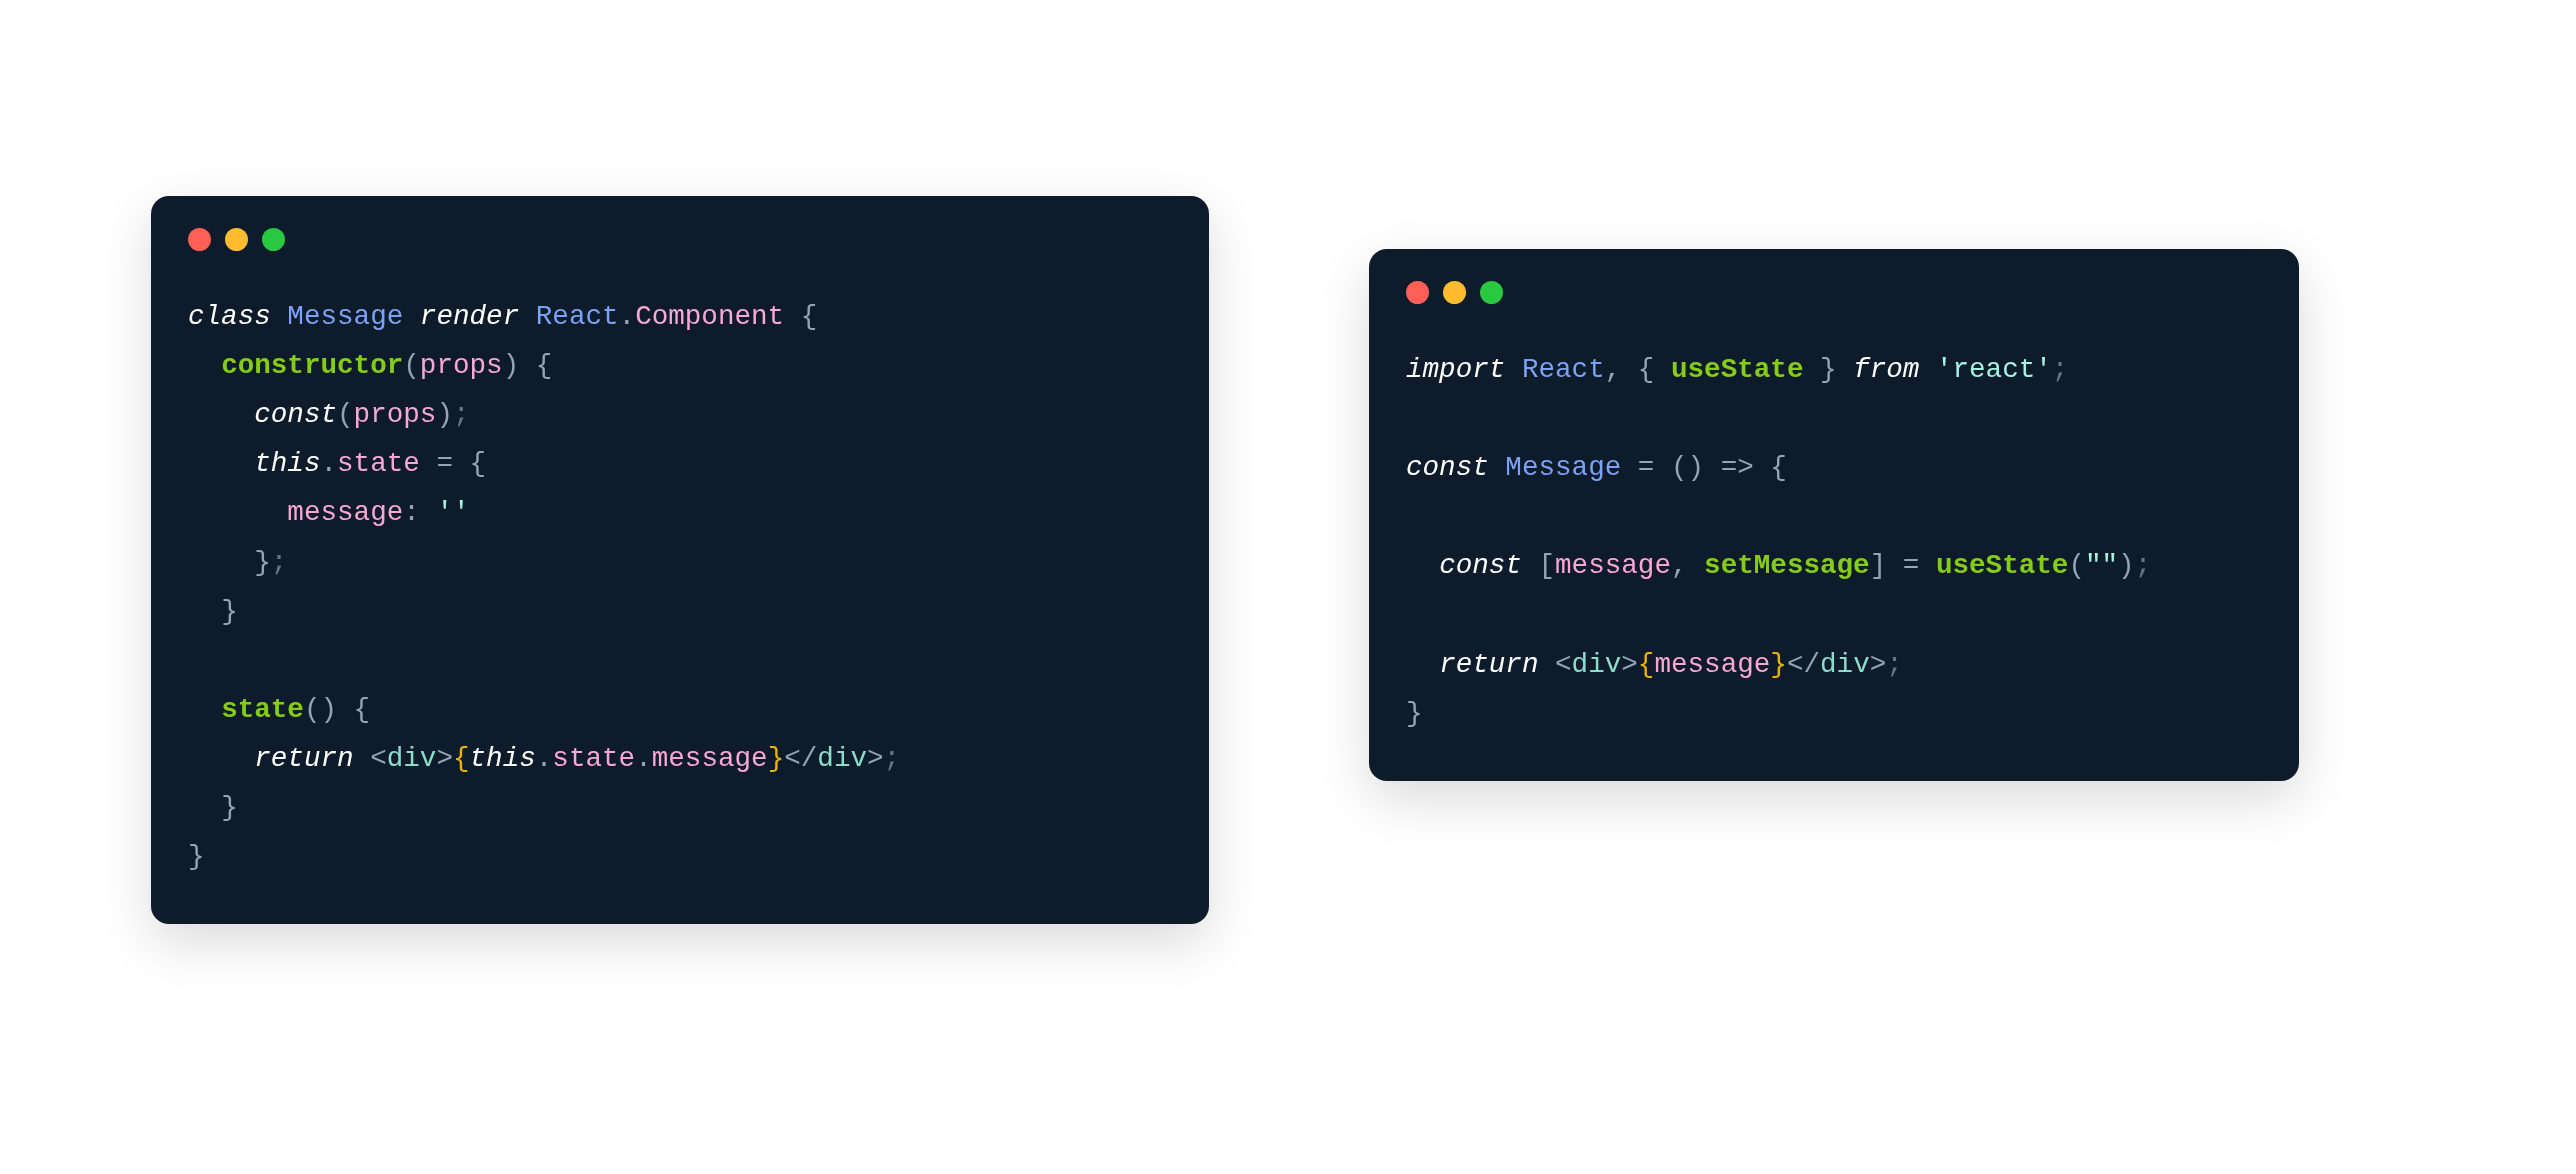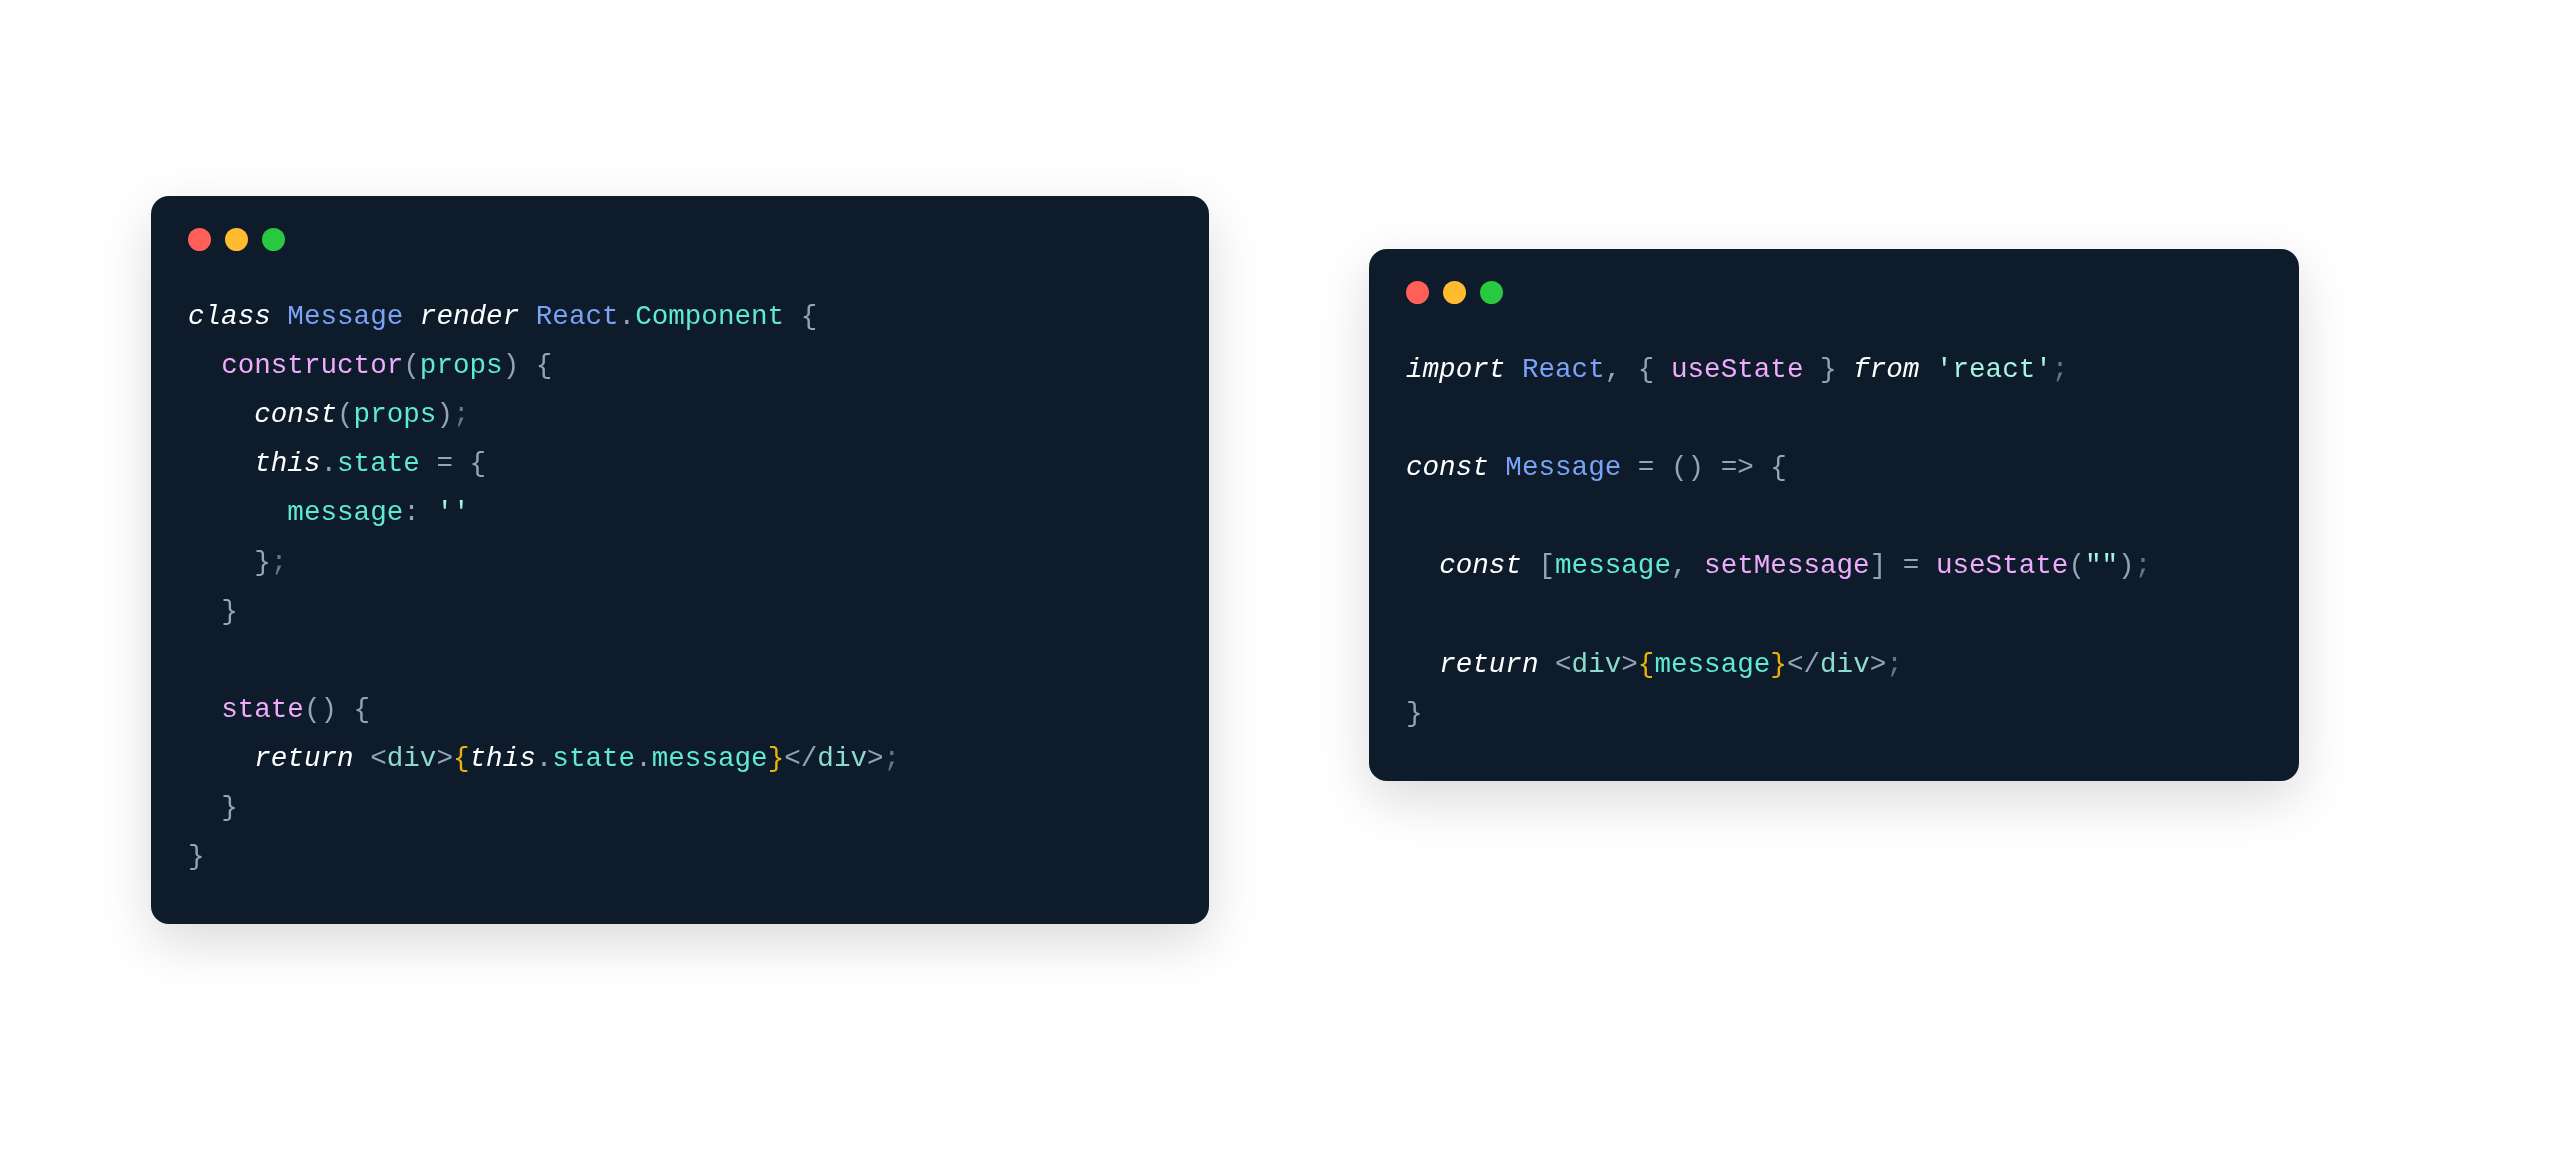--- a/index.html
+++ b/index.html
@@ -49,22 +49,22 @@
     margin: 0;
     font-family: inherit;
     font-size: 27.6px;
     line-height: 1.78;
     white-space: pre;
   }
 
   .c-plain  { color: #c9d1d9; }
   .c-key    { color: #ffffff; font-style: italic; }
   .c-type   { color: #7aa2f7; }
-  .c-func   { color: #f0abfc; }
-  .c-prop   { color: #5eead4; }
+  .c-func   { color: #84cc16; font-weight: bold; }
+  .c-prop   { color: #f9a8d4; }
   .c-punc   { color: #94a3b8; }
   .c-punc2  { color: #64748b; }
   .c-str    { color: #a5f3e0; }
   .c-tag    { color: #8cdcca; }
   .c-brace  { color: #eab308; }
 </style>
 </head>
 <body>
 
 <div class="stage">

